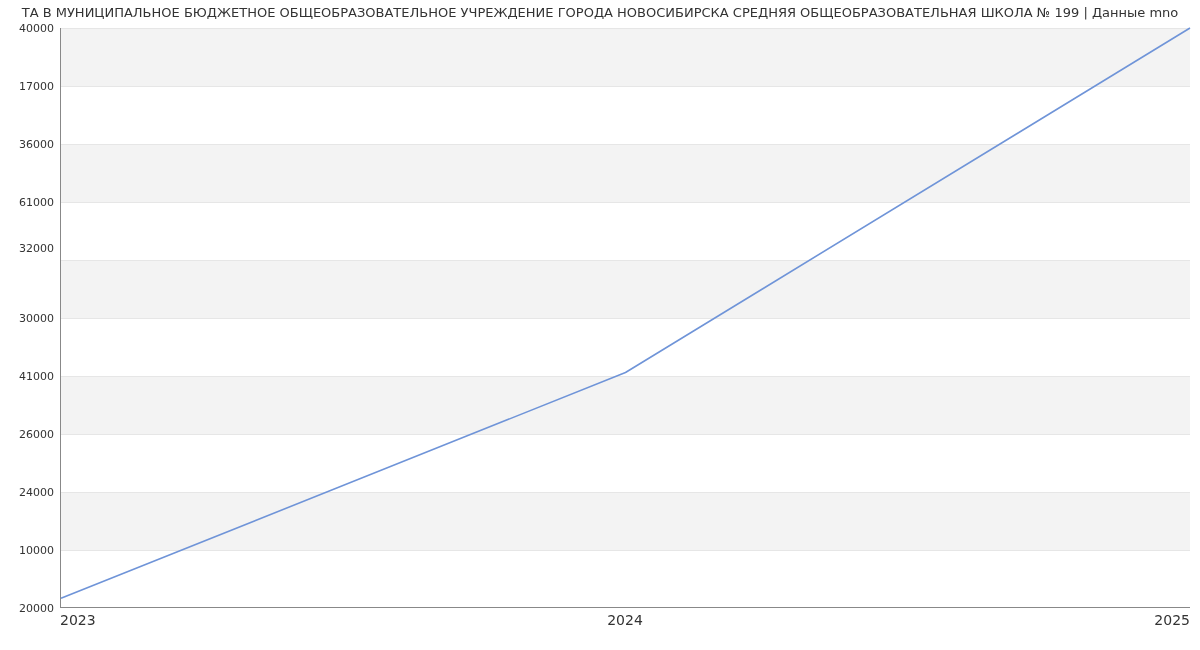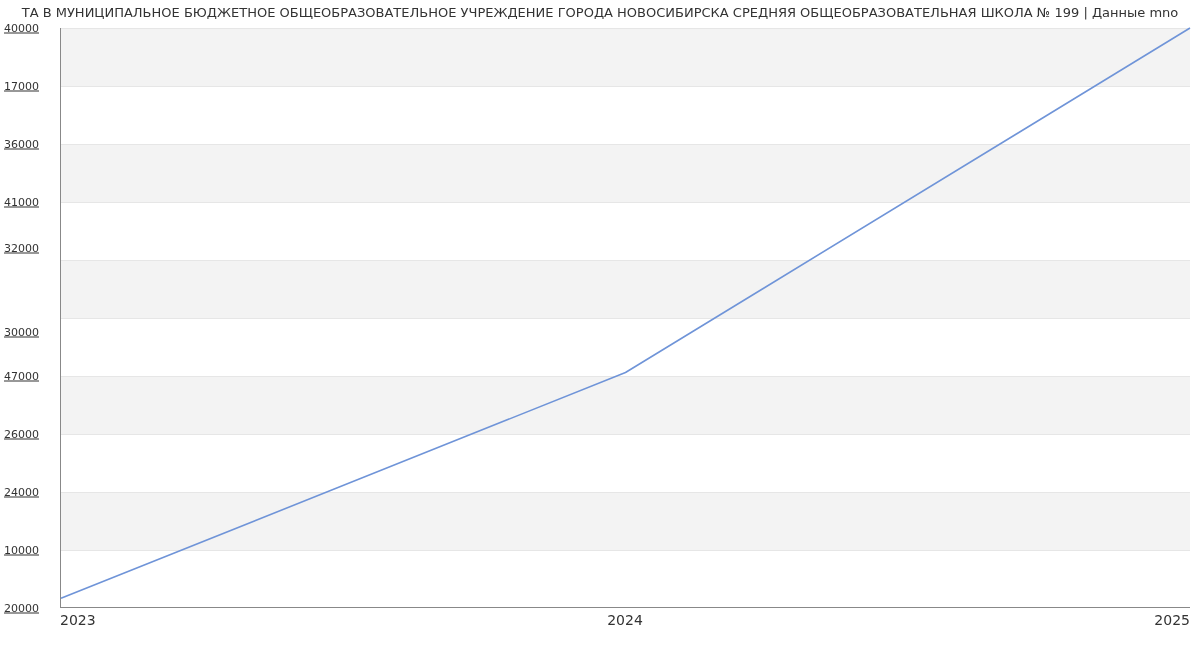--- a/index.html
+++ b/index.html
@@ -50,24 +50,24 @@
     position: absolute;
     left: 0;
     width: 100%;
     height: 1px;
     background: #e6e6e6;
   }
   .ytick {
     position: absolute;
     right: 1146px; 
     width: 50px;
+    text-align: right;
     font-size: 11px;
     color: #333;
     transform: translateY(-50%);
-    text-decoration: underline;
   }
   .xtick {
     position: absolute;
     top: 612px;
     font-size: 14px;
     color: #333;
     transform: translateX(-50%);
   }
   svg.line {
     position: absolute;
@@ -100,23 +100,23 @@
       <div class="gridline" style="top: 58px;"></div>
       <div class="gridline" style="top: 0px;"></div>
       <svg class="line" id="line-svg" preserveAspectRatio="none" viewBox="0 0 1130 580">
         <polyline points="0,571.3 565,345.1 1130,0" fill="none" stroke="#6f94d8" stroke-width="1.6" stroke-linejoin="round"></polyline>
       </svg>
   </div>
 <div class="ytick" style="top: 608px;">20000</div>
     <div class="ytick" style="top: 550px;">10000</div>
     <div class="ytick" style="top: 492px;">24000</div>
     <div class="ytick" style="top: 434px;">26000</div>
-    <div class="ytick" style="top: 376px;">47000</div>
-    <div class="ytick" style="top: 332px;">30000</div>
+    <div class="ytick" style="top: 376px;">41000</div>
+    <div class="ytick" style="top: 318px;">30000</div>
     <div class="ytick" style="top: 248px;">32000</div>
-    <div class="ytick" style="top: 202px;">41000</div>
+    <div class="ytick" style="top: 202px;">61000</div>
     <div class="ytick" style="top: 144px;">36000</div>
     <div class="ytick" style="top: 86px;">17000</div>
     <div class="ytick" style="top: 28px;">40000</div>
     <div class="xtick" style="transform: none; left: 60px;">2023</div>
     <div class="xtick" style="left: 625px;">2024</div>
     <div class="xtick" style="transform: translateX(-100%); left: 1190px;">2025</div>
   </div>
 
 </body></html>

